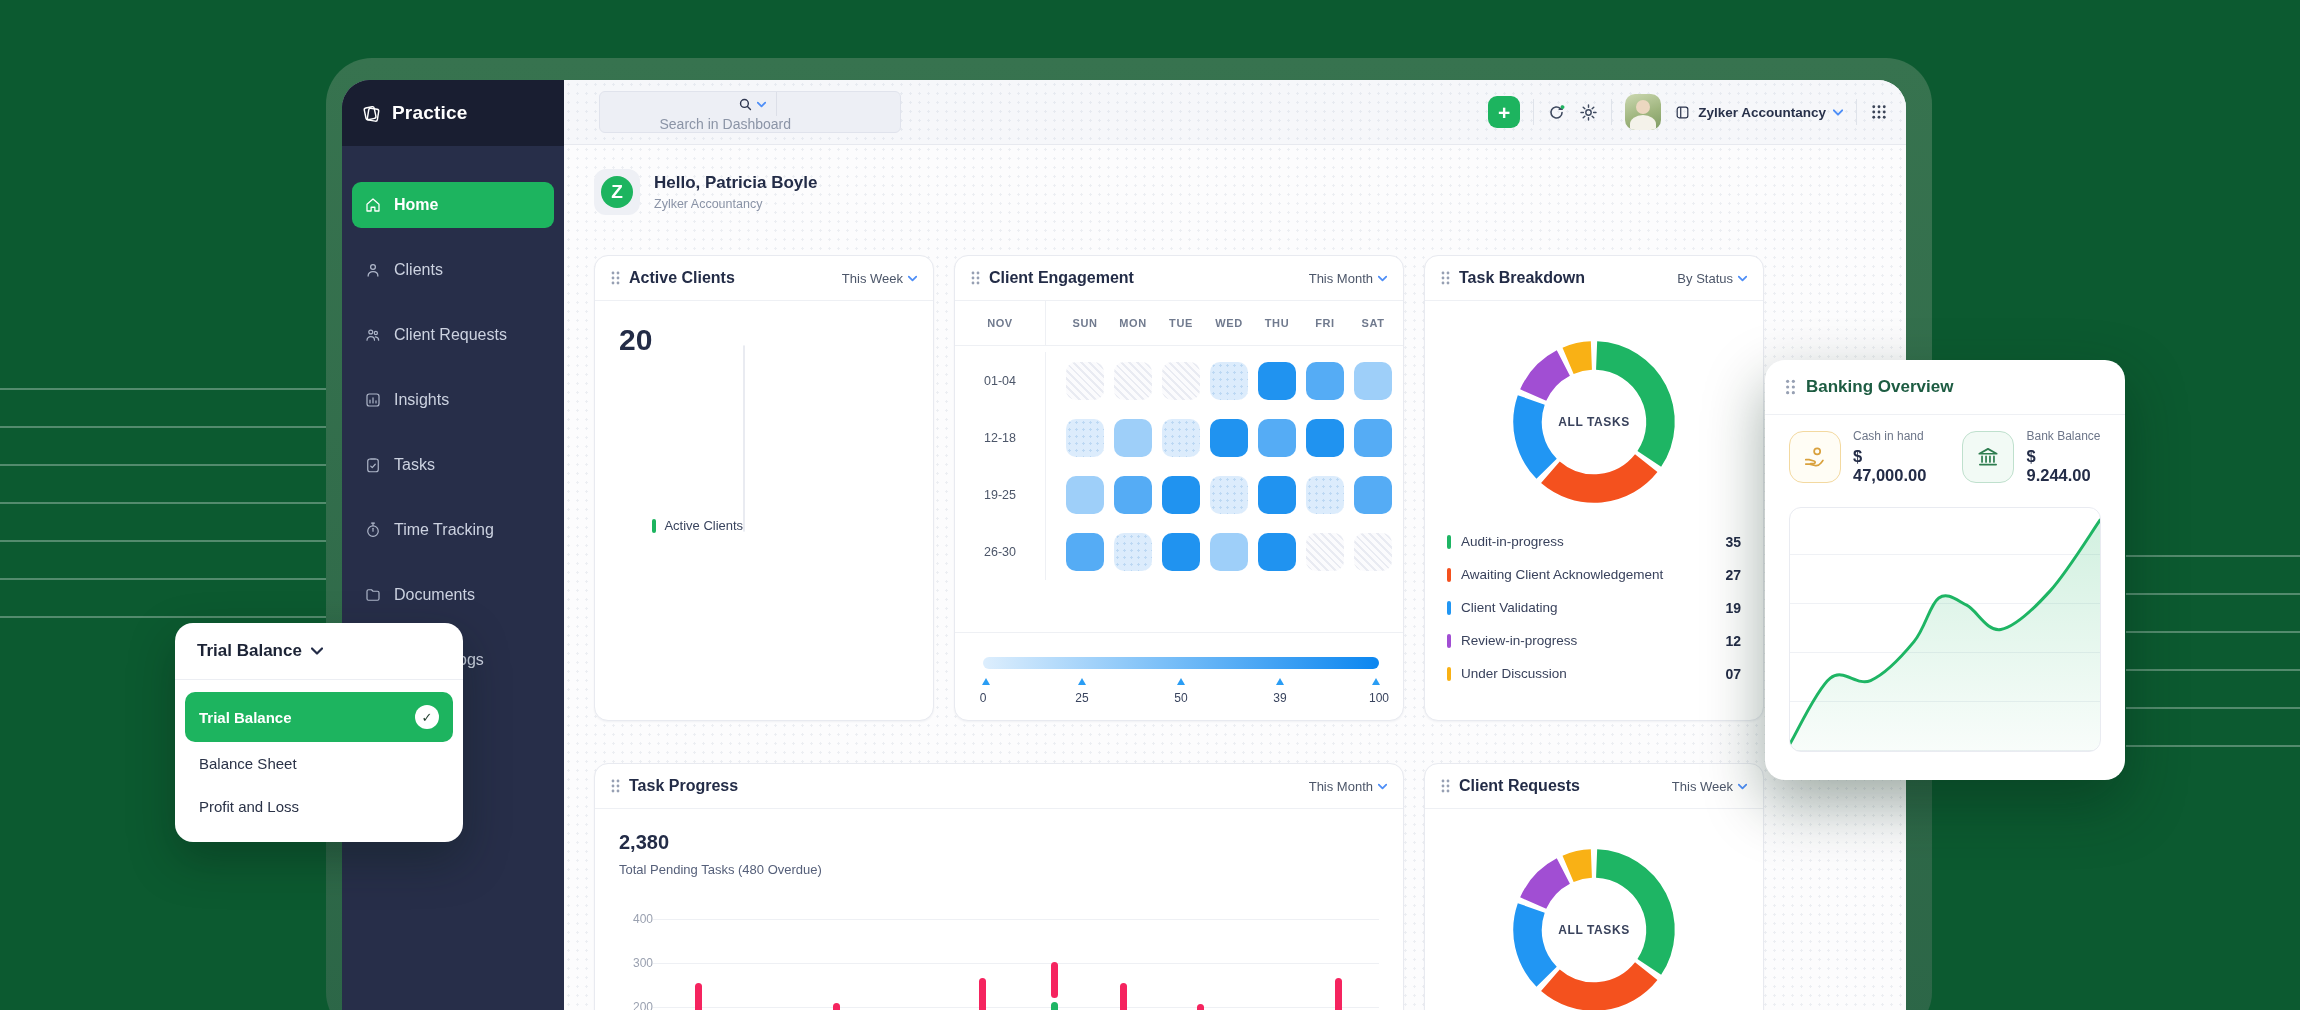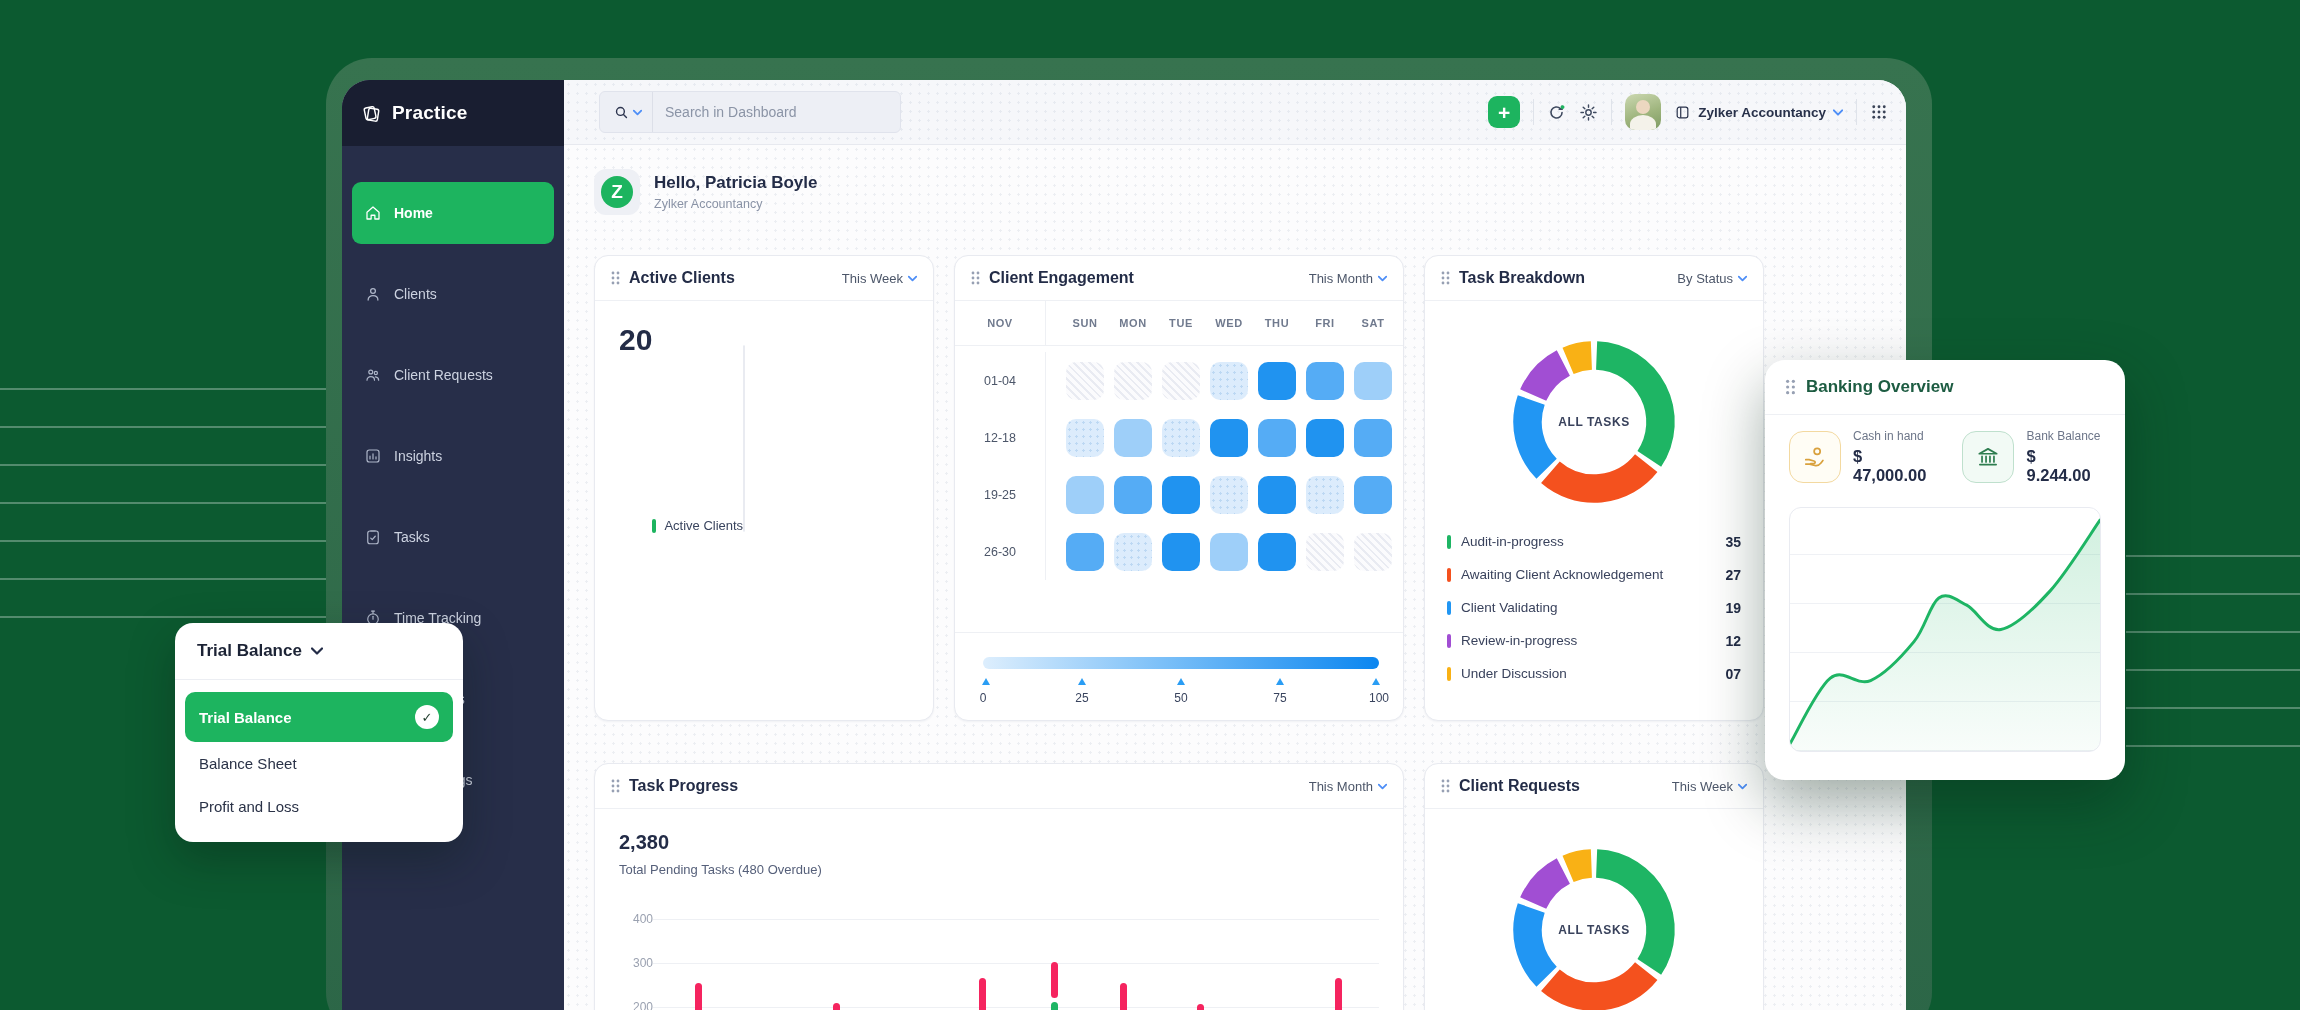--- a/index.html
+++ b/index.html
@@ -16,34 +16,34 @@
          background:linear-gradient(180deg,#37734f,#2c6647);}
   .window{position:absolute;left:342px;top:80px;width:1564px;height:958px;background:#f6f7fa;
           border-radius:28px;overflow:hidden;display:flex;}
 
   
   .sidebar{width:222px;background:#272e49;display:flex;flex-direction:column;flex:none;}
   .side-logo{height:66px;background:#191e31;display:flex;align-items:center;gap:10px;padding-left:18px;color:#fff;flex:none;}
   .side-logo .lg-ic{display:flex;color:#fff;}
   .side-logo .lg-tx{font-size:19px;font-weight:bold;letter-spacing:.2px;text-align:right;}
   .nav{padding:36px 10px;display:flex;flex-direction:column;gap:19px;}
-  .nav-item{height:38px;border-radius:9px;display:flex;align-items:center;gap:12px;padding:12px 12px;
-            color:#ccd2e0;font-size:14px;cursor:pointer;}
+  .nav-item{height:38px;border-radius:9px;display:flex;align-items:center;gap:12px;padding:4px 12px;
+            color:#ccd2e0;font-size:16px;cursor:pointer;}
   .nav-item.active{background:#1db45f;color:#fff;font-weight:bold;}
   .nav-ic{display:flex;color:#aeb6c9;}
   .nav-item.active .nav-ic{color:#fff;}
   .nav-ic svg, .side-logo svg{display:block;}
 
   
   .main{flex:1;display:flex;flex-direction:column;min-width:0;}
   .dots{background-image:radial-gradient(rgba(100,120,150,.10) 1px,transparent 1.2px);background-size:9px 9px;}
   .topbar{height:64px;border-bottom:1px solid #e7e9ef;display:flex;align-items:center;
           padding:0 18px 0 35px;background-color:#f6f7fa;flex:none;}
   .searchbox{width:300px;height:40px;background:#edeff5;border:1px solid #e0e3ec;border-radius:6px;
-             display:flex;align-items:center;overflow:hidden;}
+             display:flex;align-items:center;overflow:hidden;flex-direction:column;}
   .search-left{display:flex;align-items:center;gap:3px;padding:0 10px 0 13px;border-right:1px solid #dcdfe8;height:100%;color:#2e3650;}
   .searchbox input{border:none;background:transparent;outline:none;font-size:14px;color:#3a4357;
                    padding:0 12px;flex:1;font-family:inherit;}
   .searchbox input::placeholder{color:#8b94a6;}
   .topbar-right{margin-left:auto;display:flex;align-items:center;gap:13px;}
   .tb-divider{width:1px;height:26px;background:#dfe3ea;}
   .plus-btn{width:32px;height:32px;border-radius:9px;background:#1db45f;color:#fff;display:flex;
             align-items:center;justify-content:center;font-size:21px;font-weight:bold;line-height:1;cursor:pointer;}
   .icon-btn{display:flex;align-items:center;justify-content:center;color:#3f4a5f;cursor:pointer;}
   .avatar-photo{width:36px;height:36px;border-radius:10px;position:relative;overflow:hidden;flex:none;
@@ -459,21 +459,21 @@
             <div class="hm-foot">
               <div class="scale-bar"></div>
               <div class="scale-ticks">
                   <span class="tri" style="left:0.8%"></span>
                   <span class="num" style="left:0%">0</span>
                   <span class="tri" style="left:25%"></span>
                   <span class="num" style="left:25%">25</span>
                   <span class="tri" style="left:50%"></span>
                   <span class="num" style="left:50%">50</span>
                   <span class="tri" style="left:75%"></span>
-                  <span class="num" style="left:75%">75</span>
+                  <span class="num" style="left:75%">39</span>
                   <span class="tri" style="left:99.2%"></span>
                   <span class="num" style="left:100%">100</span>
                 </div>
             </div>
           </div>
 
           <div class="card">
             <div class="card-head">
               <span class="drag">
                   <svg width="9" height="14" viewBox="0 0 9 14" fill="#97a0b3">

